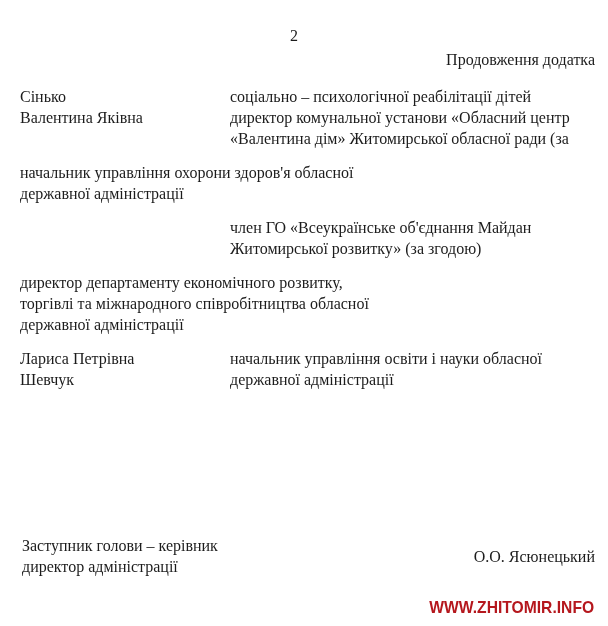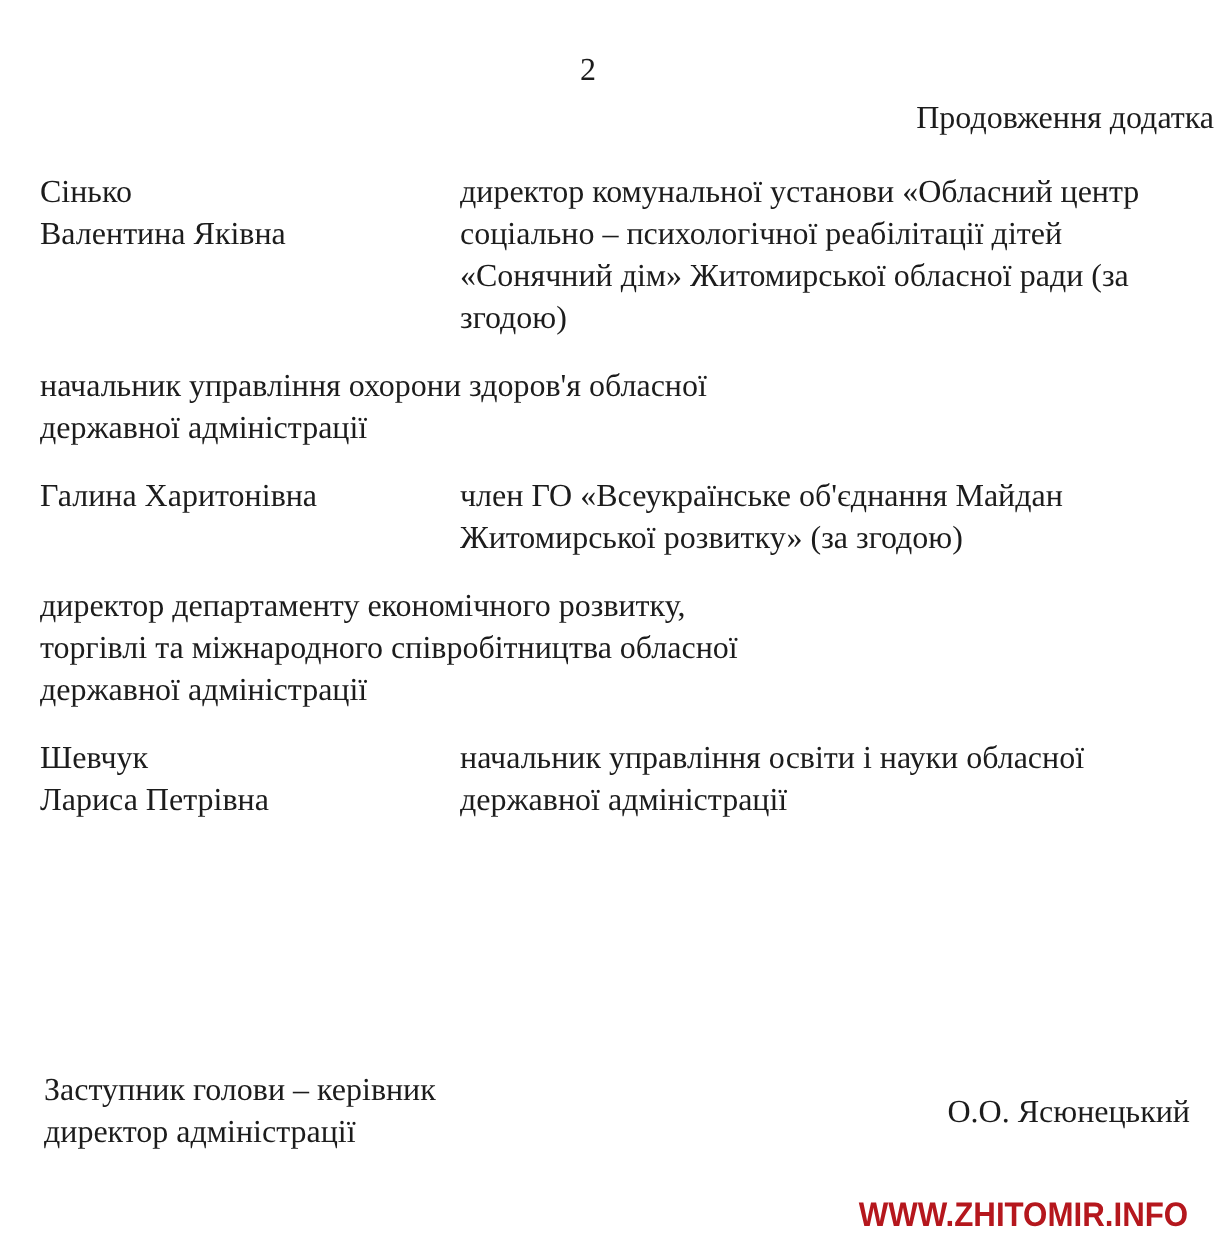--- a/index.html
+++ b/index.html
@@ -17,21 +17,21 @@
     line-height: 21px;
     color: #1c1c1c;
   }
   .page-number {
     width: 588px;
     padding-top: 25px;
     text-align: center;
   }
   .continuation {
     margin-top: 3px;
-    padding-right: 1px;
+    padding-right: 13px;
     text-align: right;
     white-space: nowrap;
   }
   .entries {
     margin-top: 16px;
     padding-left: 20px;
   }
   .entry {
     display: flex;
     margin-bottom: 13px;
@@ -81,56 +81,54 @@
 <div class="continuation">Продовження додатка</div>
 
 <div class="entries">
 
   <div class="entry">
     <div class="name">
       <div>Сінько</div>
       <div>Валентина Яківна</div>
     </div>
     <div class="position">
+      <div>соціально – психологічної реабілітації дітей</div>
       <div>директор комунальної установи «Обласний центр</div>
-      <div>соціально – психологічної реабілітації дітей</div>
-      <div>«Сонячний дім» Житомирської обласної ради (за</div>
-      <div>згодою)</div>
+      <div>«Валентина дім» Житомирської обласної ради (за</div>
     </div>
   </div>
 
   <div class="entry">
     <div class="position">
       <div>начальник управління охорони здоров'я обласної</div>
       <div>державної адміністрації</div>
     </div>
   </div>
 
   <div class="entry">
     <div class="name">
-      <div>Галина Харитонівна</div>
     </div>
     <div class="position">
       <div>член ГО «Всеукраїнське об'єднання Майдан</div>
       <div>Житомирської розвитку» (за згодою)</div>
     </div>
   </div>
 
   <div class="entry">
     <div class="position">
       <div>директор департаменту економічного розвитку,</div>
       <div>торгівлі та міжнародного співробітництва обласної</div>
       <div>державної адміністрації</div>
     </div>
   </div>
 
   <div class="entry">
     <div class="name">
+      <div>Лариса Петрівна</div>
       <div>Шевчук</div>
-      <div>Лариса Петрівна</div>
     </div>
     <div class="position">
       <div>начальник управління освіти і науки обласної</div>
       <div>державної адміністрації</div>
     </div>
   </div>
 
 </div>
 
 <div class="signature-block">

